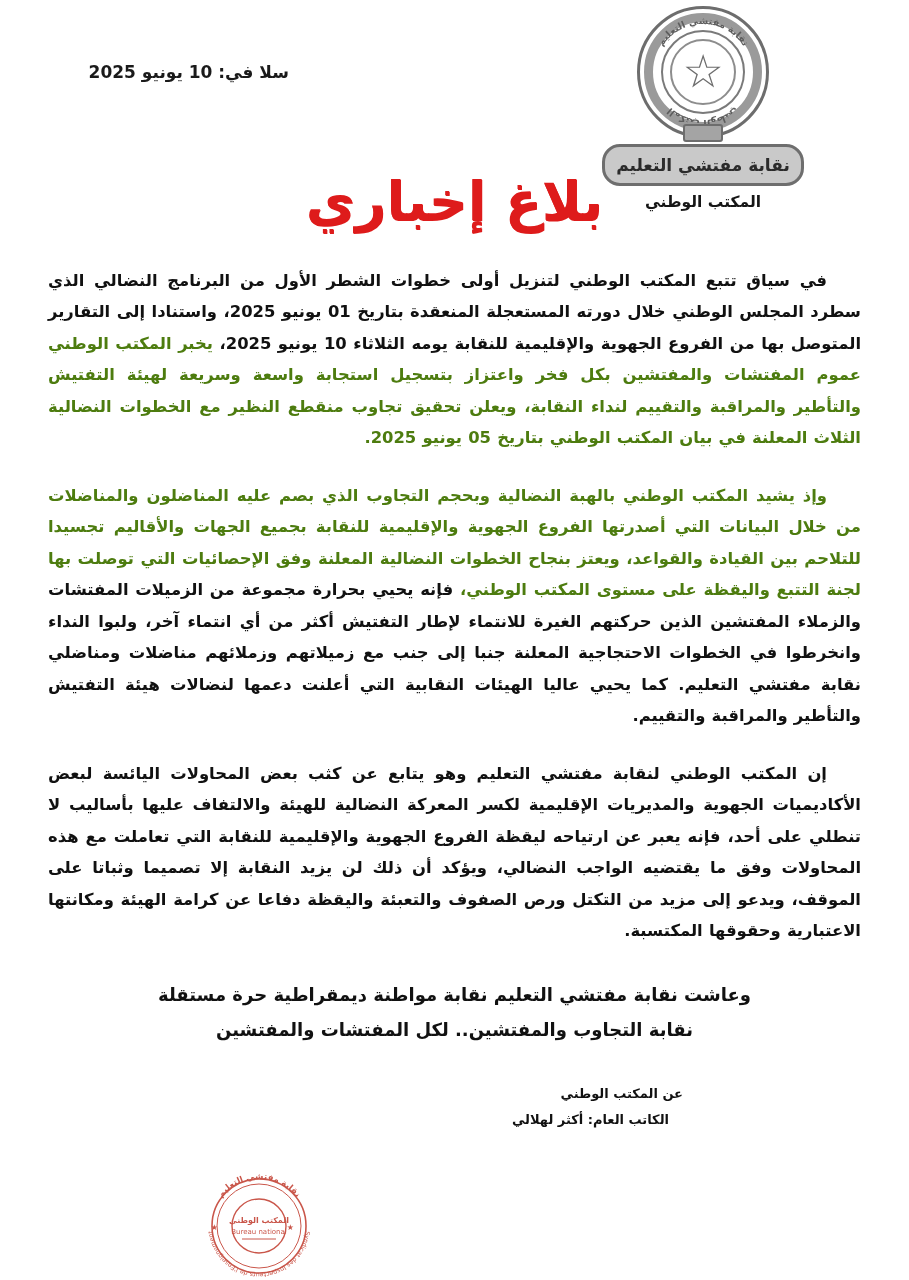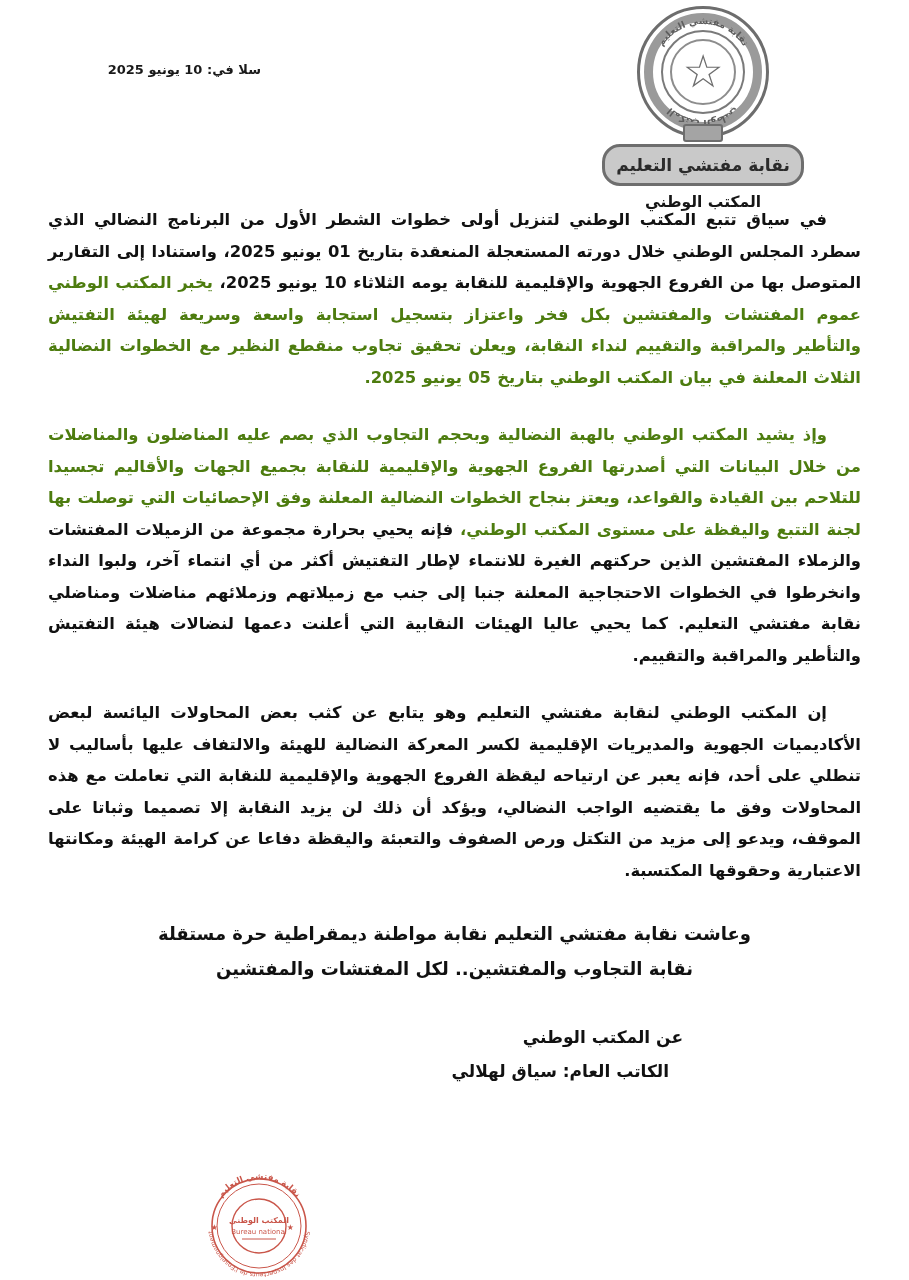--- a/index.html
+++ b/index.html
@@ -26,22 +26,22 @@
 
   
   .header {
     position: relative;
     height: 170px;
   }
 
   .doc-date {
     position: absolute;
     top: 62px;
-    right: 648px;
-    font-size: 13px;
+    right: 620px;
+    font-size: 17px;
     font-weight: bold;
     color: #1a1a1a;
     white-space: nowrap;
     direction: rtl;
   }
 
   .logo-block {
     position: absolute;
     top: 6px;
     right: 86px;
@@ -181,21 +181,21 @@
   }
 
   
   .signature {
     margin: 34px 0 0;
     padding-right: 178px;
     text-align: right;
     direction: rtl;
   }
   .sig-line {
-    font-size: 17px;
+    font-size: 13px;
     font-weight: bold;
     line-height: 2.0;
     color: #111111;
   }
   .sig-line.indent {
     padding-right: 14px;
   }
 
   
   .stamp-area {
@@ -243,20 +243,21 @@
           </text>
         </svg>
         <div class="emblem-foot"></div>
       </div>
 
       <div class="org-plate">نقابة مفتشي التعليم</div>
       <div class="org-sub">المكتب الوطني</div>
     </div>
   </div>
 
+  <h1 class="doc-title">بلاغ إخباري</h1>
 
   <div class="body-wrap">
 
     <p class="para">
       <span class="black">في سياق تتبع المكتب الوطني لتنزيل أولى خطوات الشطر الأول من البرنامج النضالي الذي سطرد المجلس الوطني خلال دورته المستعجلة المنعقدة بتاريخ 01 يونيو 2025، واستنادا إلى التقارير المتوصل بها من الفروع الجهوية والإقليمية للنقابة يومه الثلاثاء 10 يونيو 2025، </span><span class="red">يخبر المكتب الوطني عموم المفتشات والمفتشين بكل فخر واعتزاز بتسجيل استجابة واسعة وسريعة لهيئة التفتيش والتأطير والمراقبة والتقييم لنداء النقابة، ويعلن تحقيق تجاوب منقطع النظير مع الخطوات النضالية الثلاث المعلنة في بيان المكتب الوطني بتاريخ 05 يونيو 2025.</span>
     </p>
 
     <p class="para">
       <span class="red">وإذ يشيد المكتب الوطني بالهبة النضالية وبحجم التجاوب الذي بصم عليه المناضلون والمناضلات من خلال البيانات التي أصدرتها الفروع الجهوية والإقليمية للنقابة بجميع الجهات والأقاليم تجسيدا للتلاحم بين القيادة والقواعد، ويعتز بنجاح الخطوات النضالية المعلنة وفق الإحصائيات التي توصلت بها لجنة التتبع واليقظة على مستوى المكتب الوطني، </span><span class="black">فإنه يحيي بحرارة مجموعة من الزميلات المفتشات والزملاء المفتشين الذين حركتهم الغيرة للانتماء لإطار التفتيش أكثر من أي انتماء آخر، ولبوا النداء وانخرطوا في الخطوات الاحتجاجية المعلنة جنبا إلى جنب مع زميلاتهم وزملائهم مناضلات ومناضلي نقابة مفتشي التعليم. كما يحيي عاليا الهيئات النقابية التي أعلنت دعمها لنضالات هيئة التفتيش والتأطير والمراقبة والتقييم.</span>
     </p>
@@ -265,21 +266,21 @@
       <span class="black">إن المكتب الوطني لنقابة مفتشي التعليم وهو يتابع عن كثب بعض المحاولات اليائسة لبعض الأكاديميات الجهوية والمديريات الإقليمية لكسر المعركة النضالية للهيئة والالتفاف عليها بأساليب لا تنطلي على أحد، فإنه يعبر عن ارتياحه ليقظة الفروع الجهوية والإقليمية للنقابة التي تعاملت مع هذه المحاولات وفق ما يقتضيه الواجب النضالي، ويؤكد أن ذلك لن يزيد النقابة إلا تصميما وثباتا على الموقف، ويدعو إلى مزيد من التكتل ورص الصفوف والتعبئة واليقظة دفاعا عن كرامة الهيئة ومكانتها الاعتبارية وحقوقها المكتسبة.</span>
     </p>
 
     <div class="slogans">
       <div class="slogan-line">وعاشت نقابة مفتشي التعليم نقابة مواطنة ديمقراطية حرة مستقلة</div>
       <div class="slogan-line">نقابة التجاوب والمفتشين.. لكل المفتشات والمفتشين</div>
     </div>
 
     <div class="signature">
       <div class="sig-line">عن المكتب الوطني</div>
-      <div class="sig-line indent">الكاتب العام: سياق لهلالي</div>
+      <div class="sig-line indent">الكاتب العام: أكثر لهلالي</div>
     </div>
   </div>
 
   <div class="stamp-area">
     <div class="stamp">
       <svg width="118" height="112" viewBox="0 0 118 112">
         <defs>
           <path id="sealTop" d="M 12,58 A 47,47 0 0 1 106,58"></path>
           <path id="sealBot" d="M 106,58 A 47,47 0 0 1 12,58"></path>
         </defs>

